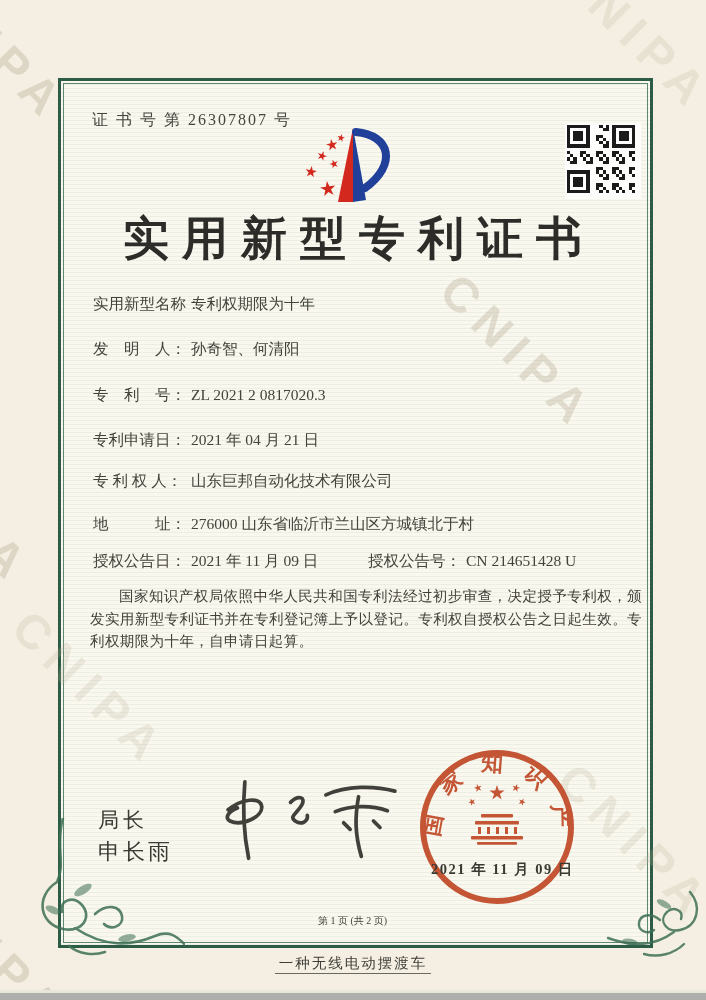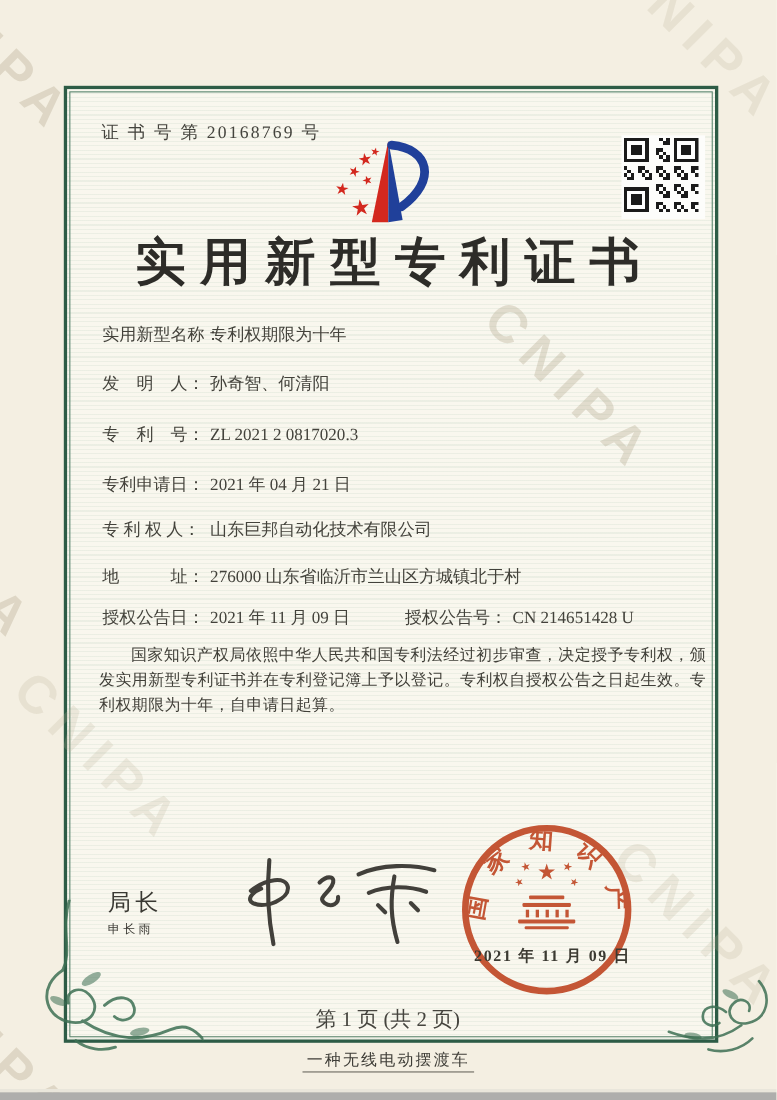--- a/index.html
+++ b/index.html
@@ -53,28 +53,28 @@
   .grant .pair2{position:absolute;left:275px;top:0;}
   
   .bodytext{
     position:absolute;left:90px;top:585px;width:552px;z-index:5;
     font-size:14.5px;line-height:22.5px;text-align:justify;
     color:#403f38;letter-spacing:0.4px;
   }
   .bodytext p{margin:0 0 5px 0;text-indent:2em;}
   
   .officer-title{position:absolute;left:98px;top:806px;font-size:21px;letter-spacing:4px;color:#3a3933;z-index:5;}
-  .officer-name{position:absolute;left:98px;top:837px;font-size:11px;letter-spacing:3px;color:#3a3933;z-index:5;}
+  .officer-name{position:absolute;left:98px;top:837px;font-size:22px;letter-spacing:3px;color:#3a3933;z-index:5;}
   .signature{position:absolute;left:202px;top:768px;width:205px;height:105px;z-index:6;}
   .seal{position:absolute;left:417px;top:747px;width:160px;height:160px;z-index:5;opacity:.93;}
   .seal-date{
     position:absolute;left:431px;top:860px;z-index:6;
     font-size:14.5px;font-weight:bold;letter-spacing:1.5px;color:#3b3a32;white-space:nowrap;
   }
-  .page-num{position:absolute;left:58px;top:914px;width:589px;text-align:center;font-size:19px;color:#45443e;z-index:5;}
+  .page-num{position:absolute;left:58px;top:914px;width:589px;text-align:center;font-size:10px;color:#45443e;z-index:5;}
   .footer-note{
     position:absolute;left:0;top:954px;width:706px;text-align:center;font-size:14.5px;color:#3e3d37;z-index:5;
   }
   .footer-note span{border-bottom:1px solid #6a695f;padding:0 4px 2px 4px;letter-spacing:2px;}
   .ornament{position:absolute;z-index:4;}
   .edge-bottom{position:absolute;left:0;bottom:0;width:706px;height:7px;background:#aeaeac;z-index:9;}
   .edge-bottom2{position:absolute;left:0;bottom:7px;width:706px;height:3px;background:#e9e6db;z-index:9;}
 </style>
 </head>
 <body>
@@ -84,21 +84,21 @@
 <div class="wm" style="left:468px;top:263px;">CNIPA</div>
 <div class="wm" style="left:-95px;top:418px;">CNIPA</div>
 <div class="wm faint" style="left:40px;top:600px;">CNIPA</div>
 <div class="wm" style="left:-60px;top:863px;">CNIPA</div>
 <div class="wm faint" style="left:585px;top:753px;">CNIPA</div>
 
 <div class="frame">
   <div class="frame-inner"></div>
 </div>
 
-<div class="cert-no">证 书 号 第 20168769 号</div>
+<div class="cert-no">证 书 号 第 26307807 号</div>
 
 <div class="logo">
   <svg width="130" height="95" viewBox="0 0 130 95">
     <defs>
       <polygon id="star1" points="0,-1 0.225,-0.309 0.951,-0.309 0.363,0.118 0.588,0.809 0,0.382 -0.588,0.809 -0.363,0.118 -0.951,-0.309 -0.225,-0.309"></polygon>
     </defs>
     <g fill="#d3281e">
       <use href="#star1" transform="translate(41,26) scale(4) rotate(12)"></use>
       <use href="#star1" transform="translate(32,33) scale(6) rotate(-10)"></use>
       <use href="#star1" transform="translate(22,44) scale(5) rotate(20)"></use>

